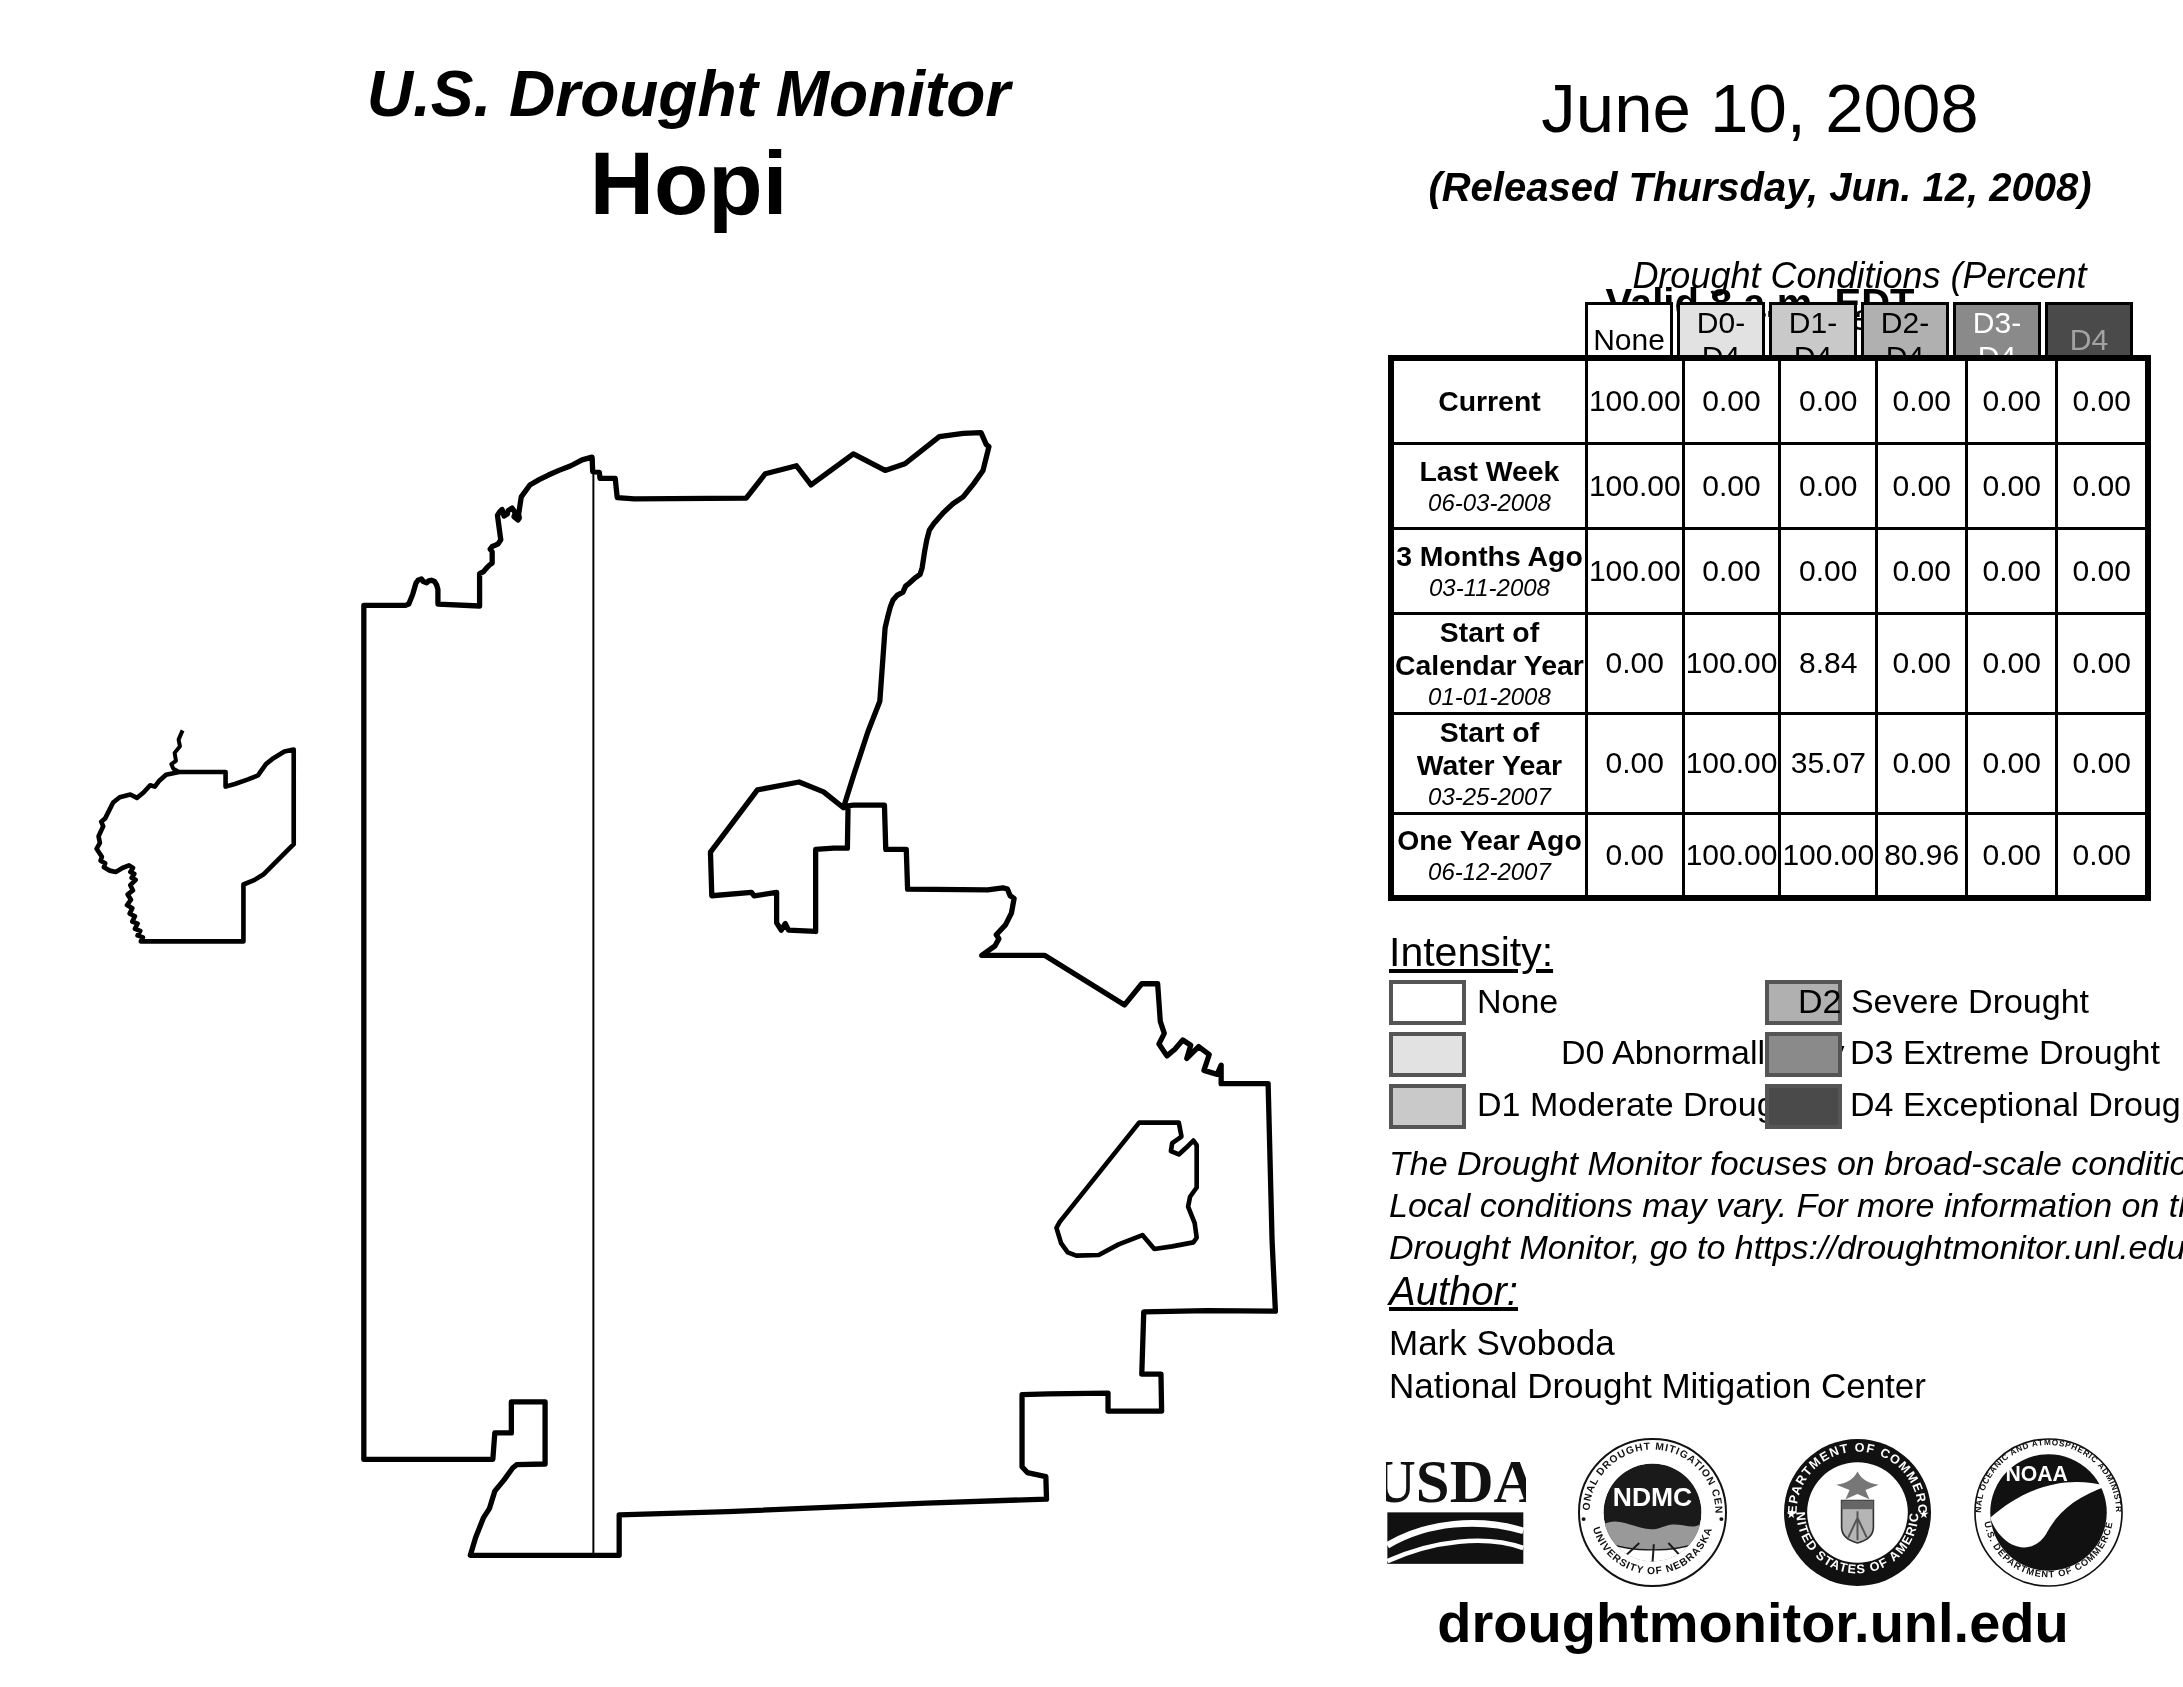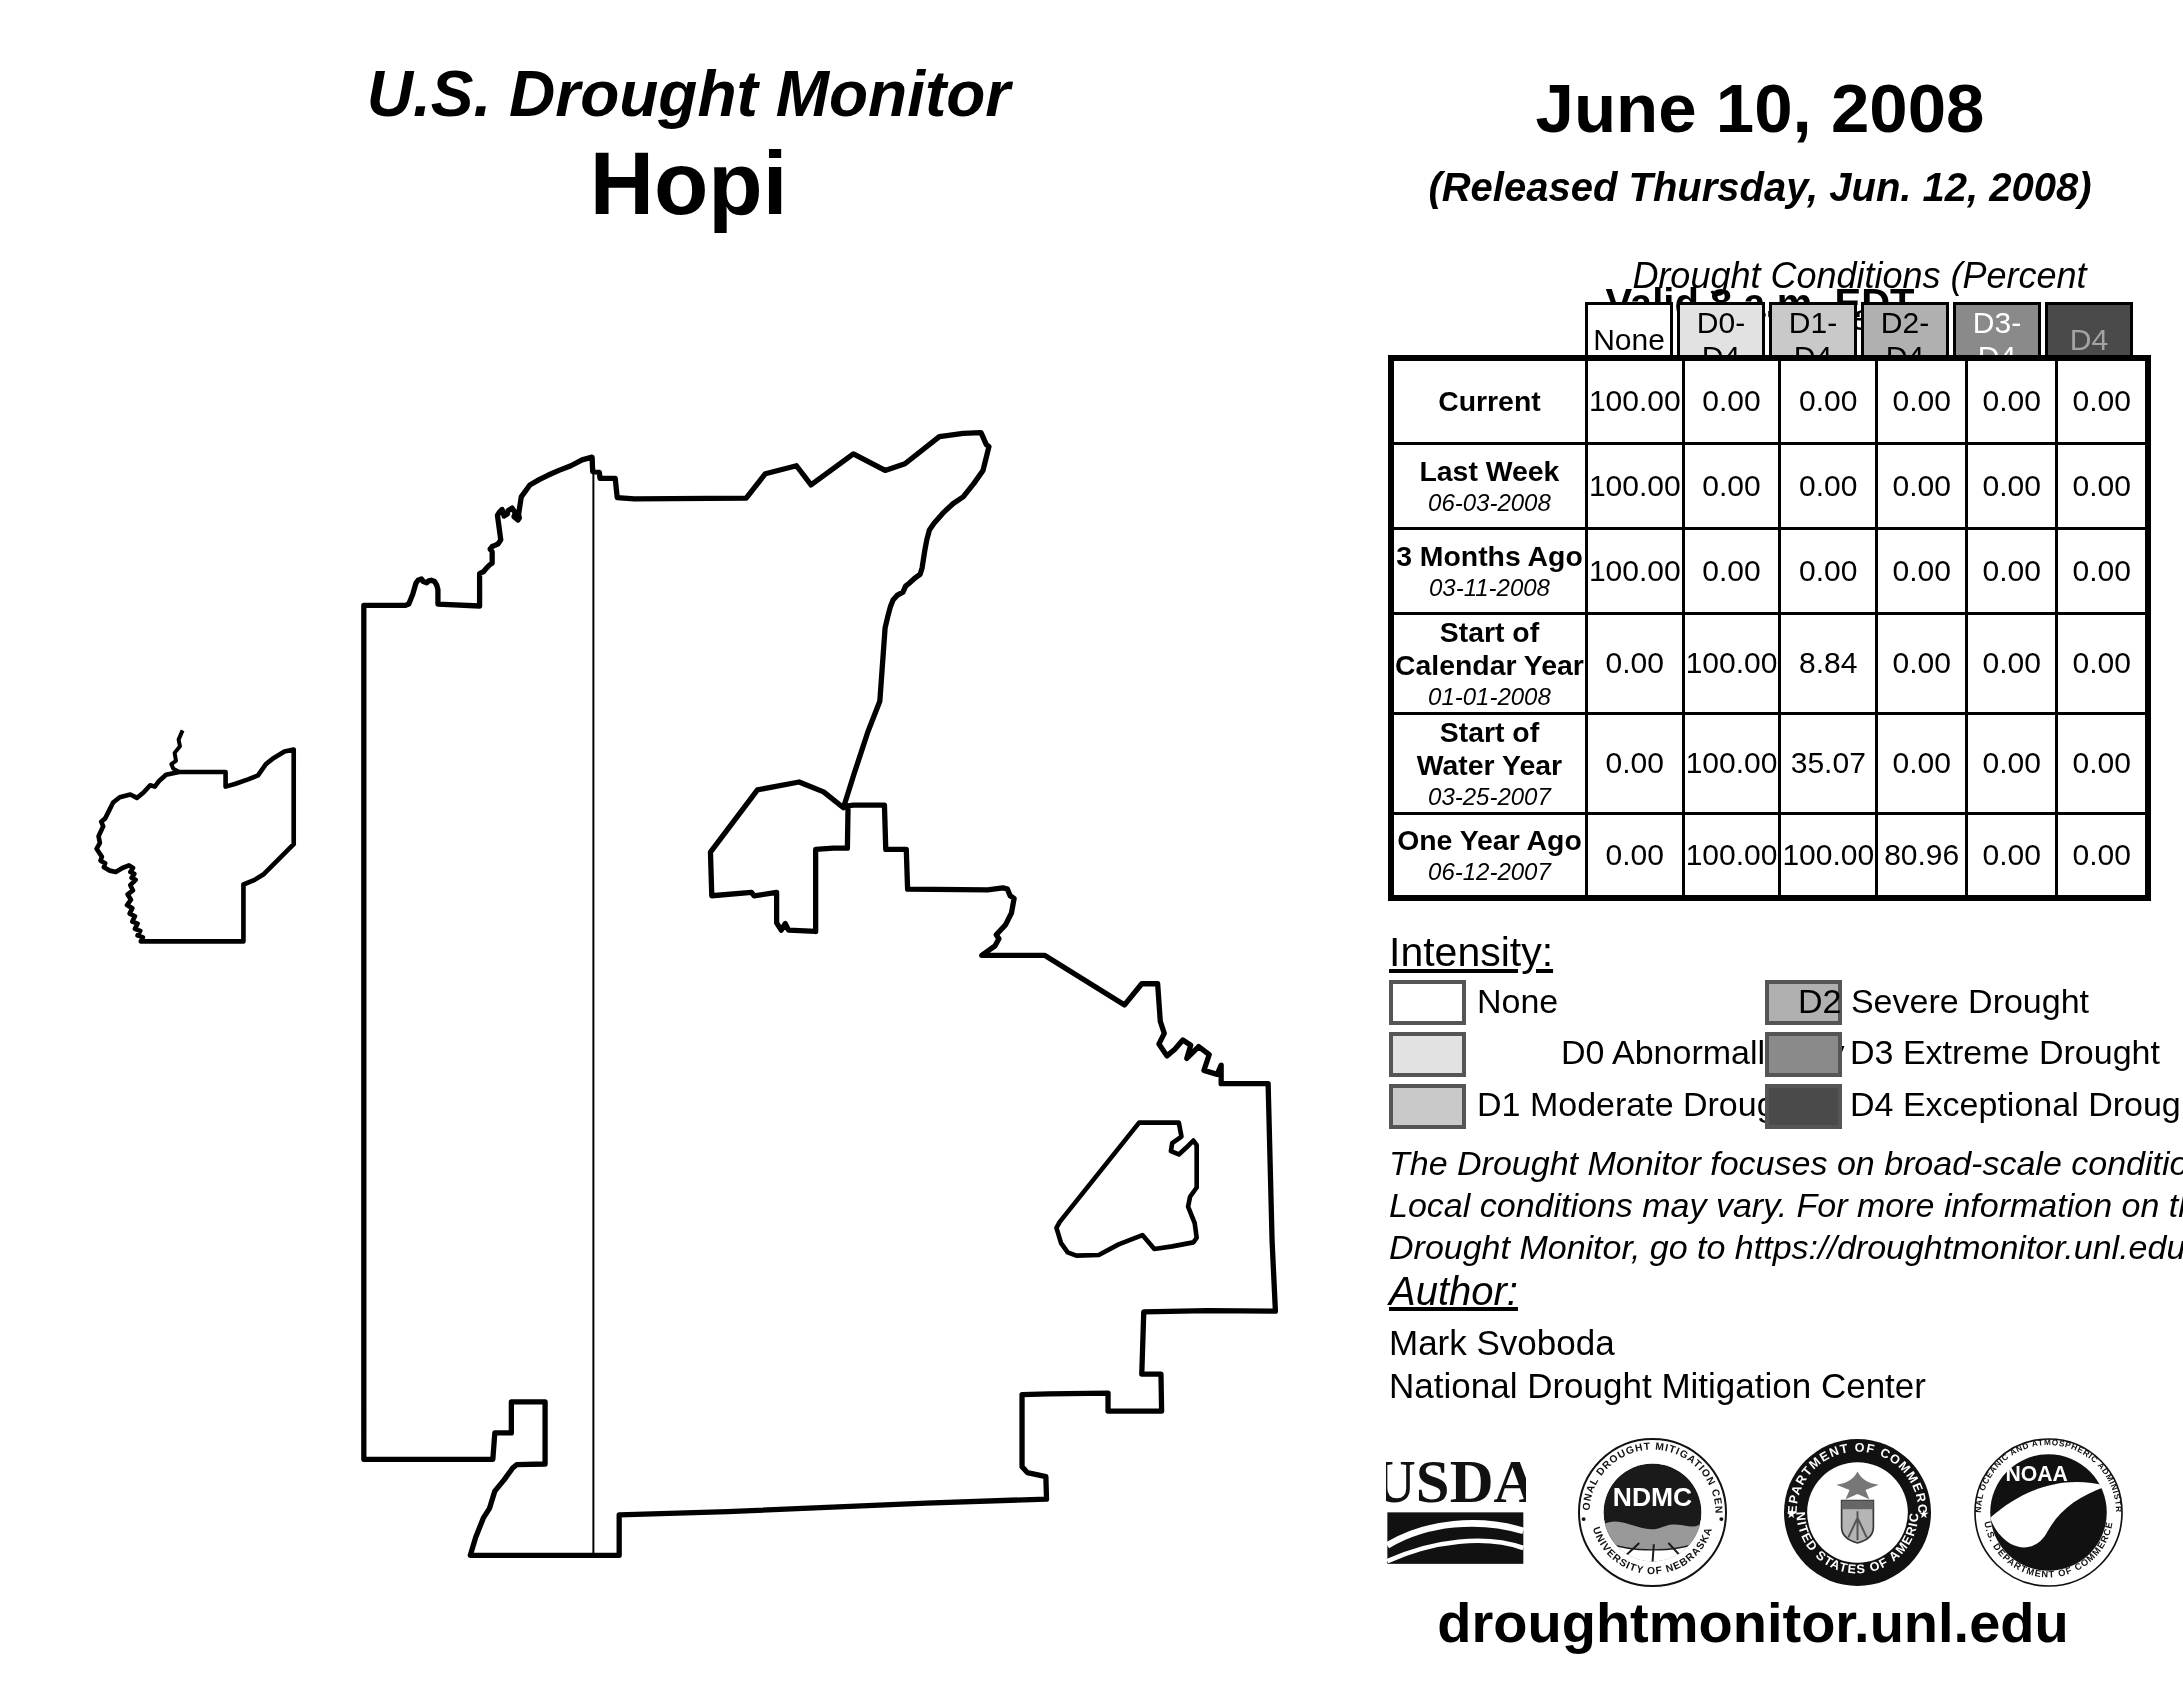--- a/index.html
+++ b/index.html
@@ -2,21 +2,21 @@
 <html style="font-size:10.6px"><head>
 <meta charset="utf-8">
 <style>
   html,body{margin:0;padding:0;}
   body{width:2183px;height:1687px;position:relative;background:#fff;color:#000;
        font-family:"Liberation Sans",sans-serif;overflow:hidden;}
   .abs{position:absolute;}
   
   .t1{left:159px;top:57px;width:1059px;text-align:center;font-size:64px;font-weight:bold;font-style:italic;}
   .t2{left:159px;top:132px;width:1059px;text-align:center;font-size:89px;font-weight:bold;}
-  .d1{left:1396px;top:69px;width:728px;text-align:center;font-size:69px;font-weight:bold;}
+  .d1{left:1396px;top:69px;width:728px;text-align:center;font-size:69px;font-weight:normal;}
   .d2{left:1396px;top:165px;width:728px;text-align:center;font-size:40px;font-weight:bold;font-style:italic;}
   .d3{left:1396px;top:236px;width:728px;text-align:center;font-size:40px;font-weight:bold;margin-top:45px;}
   .cap{left:1585px;top:255px;width:549px;text-align:center;font-size:36px;font-style:italic;}
   
   table.hdr{left:1581px;top:302px;border-collapse:separate;border-spacing:4px 0;position:absolute;}
   table.hdr th{width:80px;height:45px;border:3.3px solid #000;font-size:30px;font-weight:400;
                text-align:center;vertical-align:middle;}
   
   table.body{left:1388px;top:355px;position:absolute;border-collapse:collapse;border:6px solid #000;background:#bef264;}
   table.body td{border:3.3px solid #000;text-align:center;vertical-align:middle;background:#fff;}

